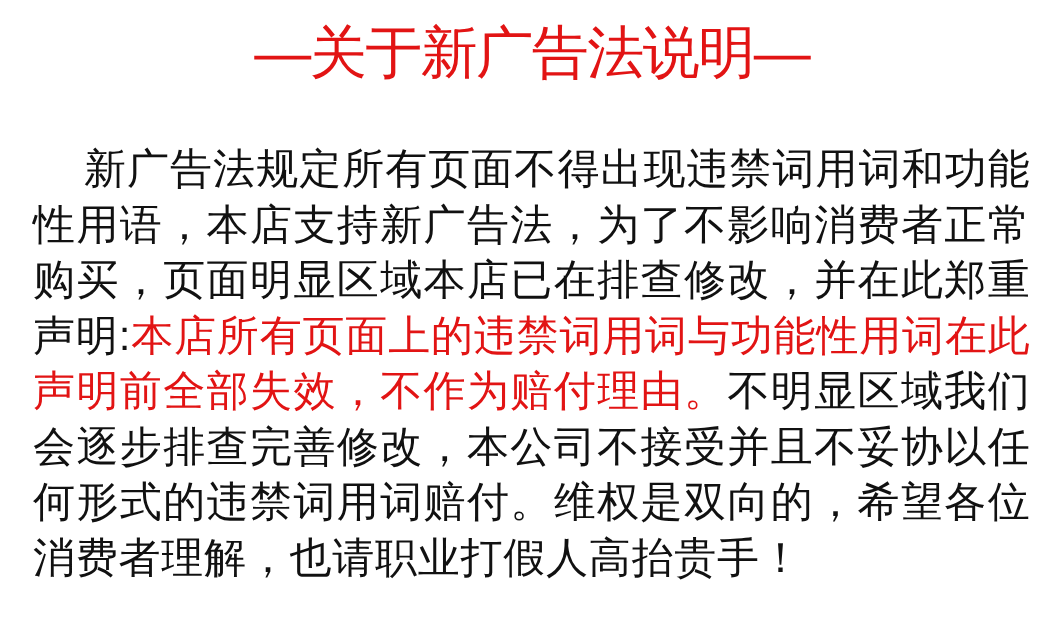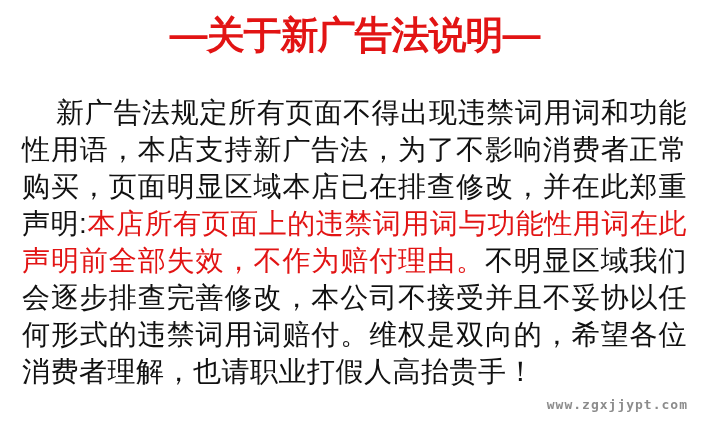--- a/index.html
+++ b/index.html
@@ -13,21 +13,21 @@
     height: 425px;
     background: #ffffff;
     overflow: hidden;
     font-family: "Liberation Sans", sans-serif;
   }
   .title {
     margin: 0;
     padding-top: 10px;
     text-align: center;
     font-size: 38px;
-    font-weight: bold;
+    font-weight: normal;
     letter-spacing: -1px;
     color: #e21414;
     font-family: "Liberation Sans", sans-serif;
     white-space: nowrap;
   }
   .notice {
     margin: 16px;
     position: absolute;
     top: 78px;
     left: 6px;
@@ -59,15 +59,14 @@
 </style>
 </head>
 <body>
 
 <div class="page">
 
   <h1 class="title">—关于新广告法说明—</h1>
 
   <p class="notice"><span class="seg-black">新广告法规定所有页面不得出现违禁词用词和功能性用语，本店支持新广告法，为了不影响消费者正常购买，页面明显区域本店已在排查修改，并在此郑重声明:</span><span class="seg-red">本店所有页面上的违禁词用词与功能性用词在此声明前全部失效，不作为赔付理由。</span><span class="seg-black">不明显区域我们会逐步排查完善修改，本公司不接受并且不妥协以任何形式的违禁词用词赔付。维权是双向的，希望各位消费者理解，也请职业打假人高抬贵手！</span></p>
 
-  <div class="watermark">www.zgxjjypt.com</div>
 
 </div>
 
 </body></html>

